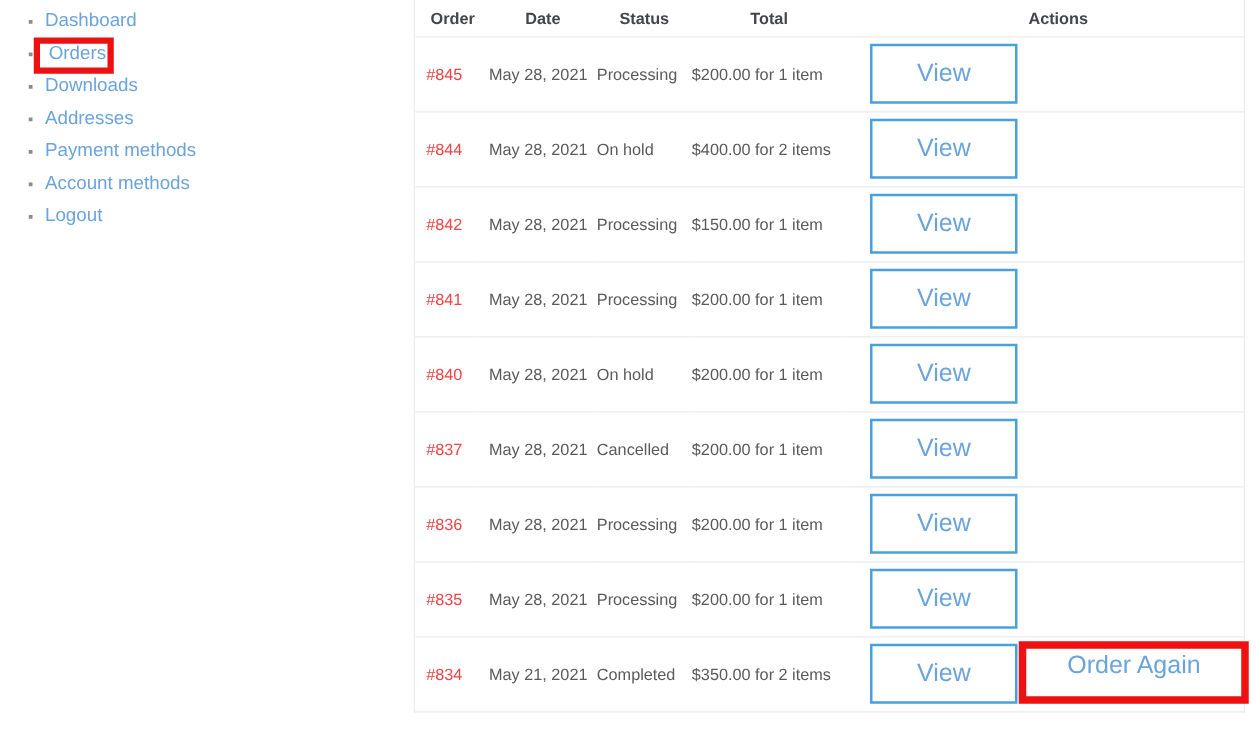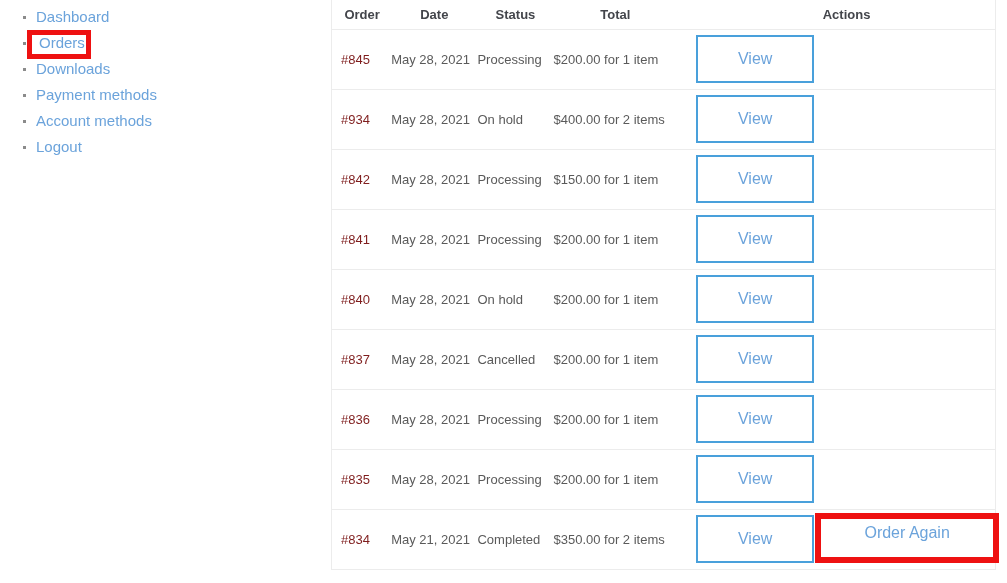--- a/index.html
+++ b/index.html
@@ -118,21 +118,21 @@
   .col-total   { width: 122px; padding-left: 0px !important; }
   .col-actions { width: 314px; padding-left: 0px !important; }
 
   th.col-order   { padding-left: 9px !important; }
   th.col-date    { padding-left: 8px !important; }
   th.col-status  { padding-left: 0px !important; }
   th.col-total   { padding-left: 0px !important; }
   th.col-actions { padding-left: 21px !important; }
 
   .order-number {
-    color: #7f1d1d;
+    color: #ef4444;
     text-decoration: none;
     font-size: 13px;
   }
 
   .actions-cell {
     position: relative;
     height: 59px;
   }
   .btn-row {
     position: absolute;
@@ -143,21 +143,21 @@
   }
   .btn {
     display: inline-flex;
     align-items: center;
     justify-content: center;
     width: 118px;
     height: 48px;
     border: 2px solid #49a0db;
     background: #ffffff;
     color: #6ba3db;
-    font-size: 16px;
+    font-size: 20px;
     font-family: "Liberation Sans", sans-serif;
     text-decoration: none;
     cursor: pointer;
     padding: 16px;
   }
   .btn-order-again {
     width: 174px;
     border: none;
     margin-left: 1px;
   }
@@ -188,20 +188,21 @@
 </head>
 <body>
 
 <div class="page">
 
   <nav class="account-nav">
     <ul class="nav-list" id="nav-list">
         <li class="nav-item"><a class="nav-link" href="#">Dashboard</a></li>
         <li class="nav-item is-highlighted"><span class="highlight-box"></span><a class="nav-link" href="#">Orders</a></li>
         <li class="nav-item"><a class="nav-link" href="#">Downloads</a></li>
+        <li class="nav-item"><a class="nav-link" href="#">Addresses</a></li>
         <li class="nav-item"><a class="nav-link" href="#">Payment methods</a></li>
         <li class="nav-item"><a class="nav-link" href="#">Account methods</a></li>
         <li class="nav-item"><a class="nav-link" href="#">Logout</a></li>
       </ul>
   </nav>
 
   <div class="orders-table-wrap">
     <table class="orders">
       <thead>
         <tr id="orders-head-row">
@@ -220,21 +221,21 @@
             <td class="col-total">$200.00 for 1 item</td>
             <td class="col-actions">
               <div class="actions-cell">
                 <div class="btn-row">
                   <a class="btn btn-view" href="#">View</a>
                 </div>
               </div>
             </td>
           </tr>
           <tr>
-            <td class="col-order"><a class="order-number" href="#">#934</a></td>
+            <td class="col-order"><a class="order-number" href="#">#844</a></td>
             <td class="col-date">May 28, 2021</td>
             <td class="col-status">On hold</td>
             <td class="col-total">$400.00 for 2 items</td>
             <td class="col-actions">
               <div class="actions-cell">
                 <div class="btn-row">
                   <a class="btn btn-view" href="#">View</a>
                 </div>
               </div>
             </td>

